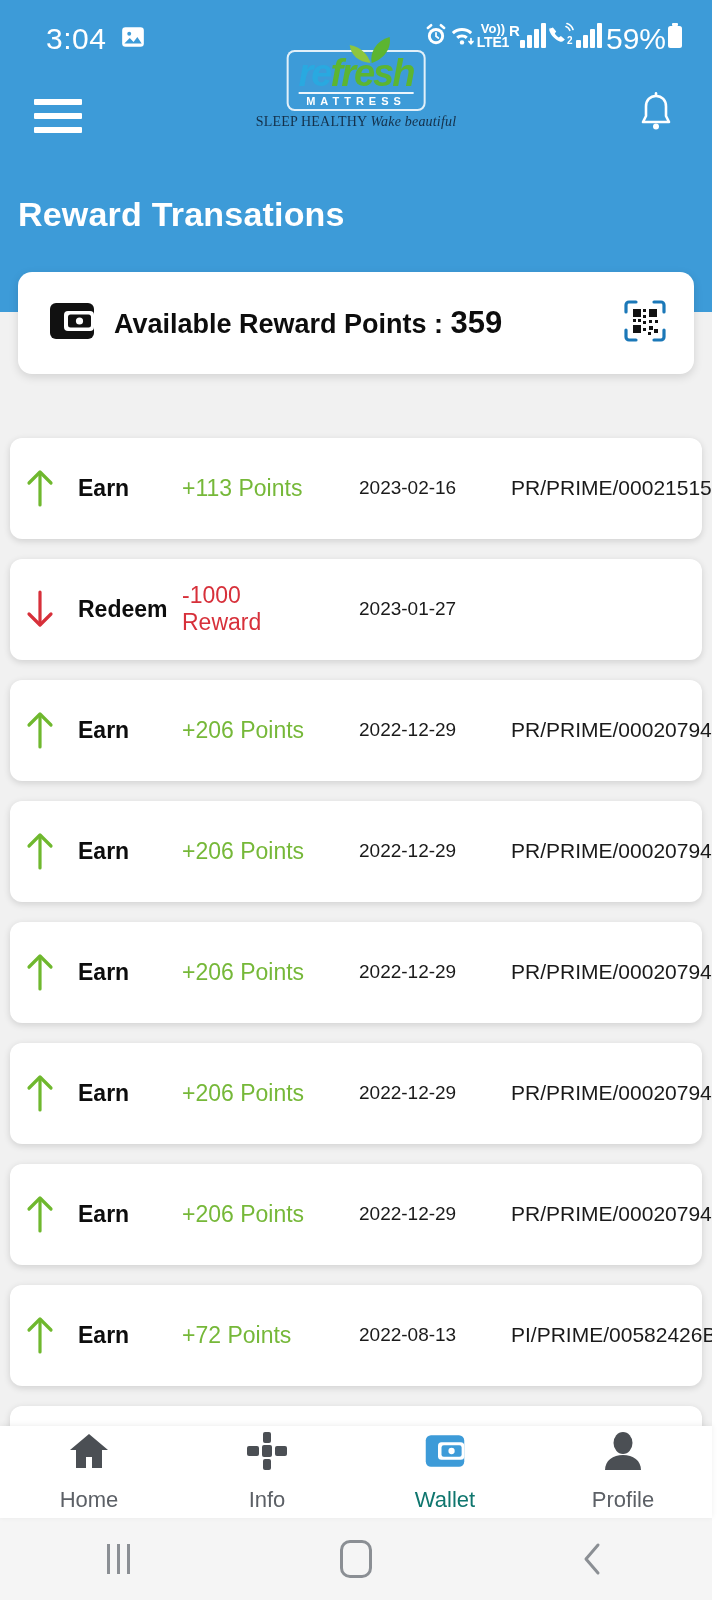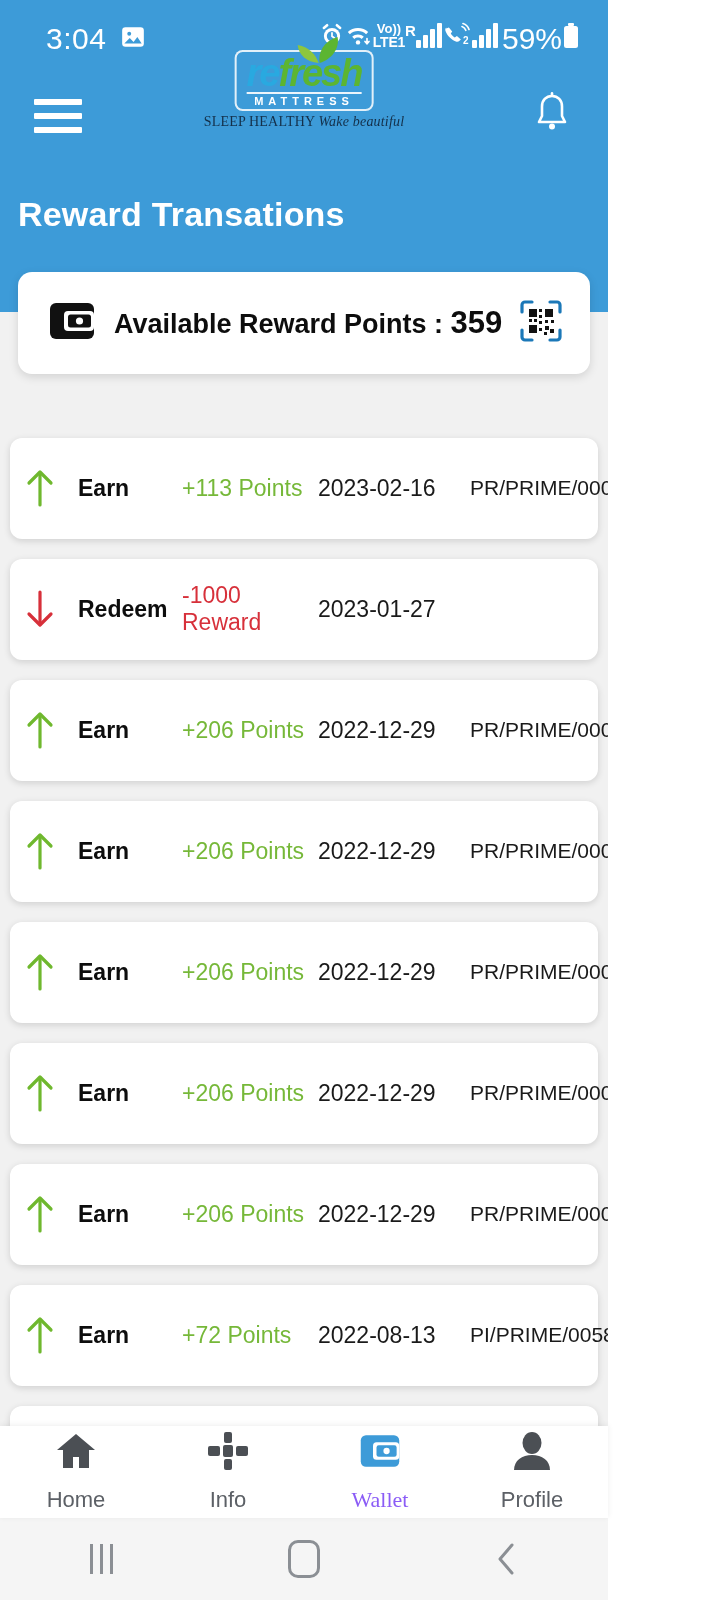--- a/index.html
+++ b/index.html
@@ -4,21 +4,21 @@
 <style>
   * { box-sizing: border-box; margin: 0; padding: 0; }
   html, body {
     width: 720px; height: 1600px;
     font-family: "Liberation Sans", sans-serif;
     background: #ffffff;
     overflow: hidden;
   }
   .phone {
     position: relative;
-    width: 608px; height: 1600px;
+    width: 712px; height: 1600px;
     display: flex; flex-direction: column;
     background: #f1f1f1;
   }
 
   
   .status-bar {
     height: 78px; flex: 0 0 78px;
     background: #3d9bd8;
     display: flex; align-items: center;
     padding: 0 28px 0 46px;
@@ -135,37 +135,37 @@
     box-shadow: 0 2px 7px rgba(0,0,0,.14);
     display: flex; align-items: center;
     padding: 0 18px 0 14px;
   }
   .txn-card.partial { height: 60px; margin-bottom: 0; }
   .c-icon { flex: 0 0 54px; display: flex; justify-content: flex-start; }
   .c-type { flex: 0 0 104px; font-size: 23px; font-weight: 700; color: #0d0d0d; }
   .c-points { flex: 0 0 136px; font-size: 23px; }
   .c-points.earn { color: #76b839; }
   .c-points.redeem { color: #d7303a; }
-  .c-date { flex: 0 0 152px; font-size: 23px; color: #1a1a1a; }
+  .c-date { flex: 0 0 152px; font-size: 19px; color: #1a1a1a; margin-left: 41px; }
   .c-ref { flex: 1 1 auto; font-size: 21px; color: #1a1a1a; text-align: center; }
 
   
   .bottom-nav {
     flex: 0 0 92px;
     background: #ffffff;
     display: flex; align-items: center;
     box-shadow: 0 -1px 6px rgba(0,0,0,.07);
     z-index: 4;
   }
   .nav-item {
     flex: 1 1 0; display: flex; flex-direction: column;
     align-items: center; gap: 12px; cursor: pointer;
   }
   .nav-label { font-size: 22px; color: #5c6066; }
-  .nav-item.active .nav-label { color: #8b5cf6; font-family: Liberation Serif, serif; }
+  .nav-item.active .nav-label { color: #0f766e; }
 
   
   .sys-nav {
     flex: 0 0 82px; background: #f5f5f5;
     display: flex; align-items: center;
   }
   .sys-btn { flex: 1 1 0; display: flex; justify-content: center; align-items: center; cursor: pointer; }
   .recents { display: flex; gap: 7px; }
   .recents i { display: block; width: 3px; height: 30px; background: #8b8f94; }
   .home-sq { width: 32px; height: 38px; border: 3px solid #8b8f94; border-radius: 10px; }

